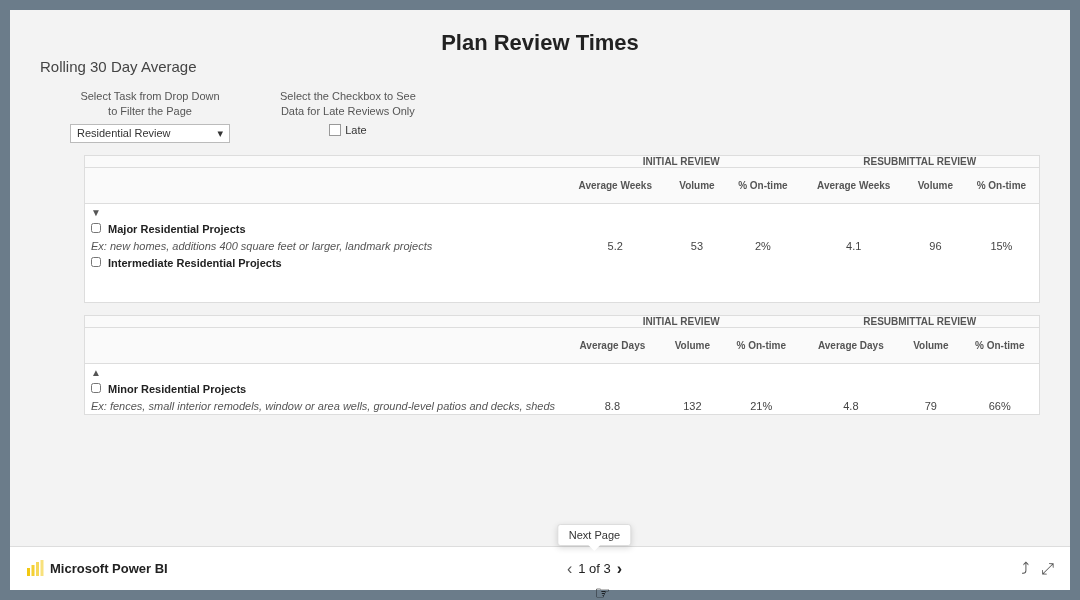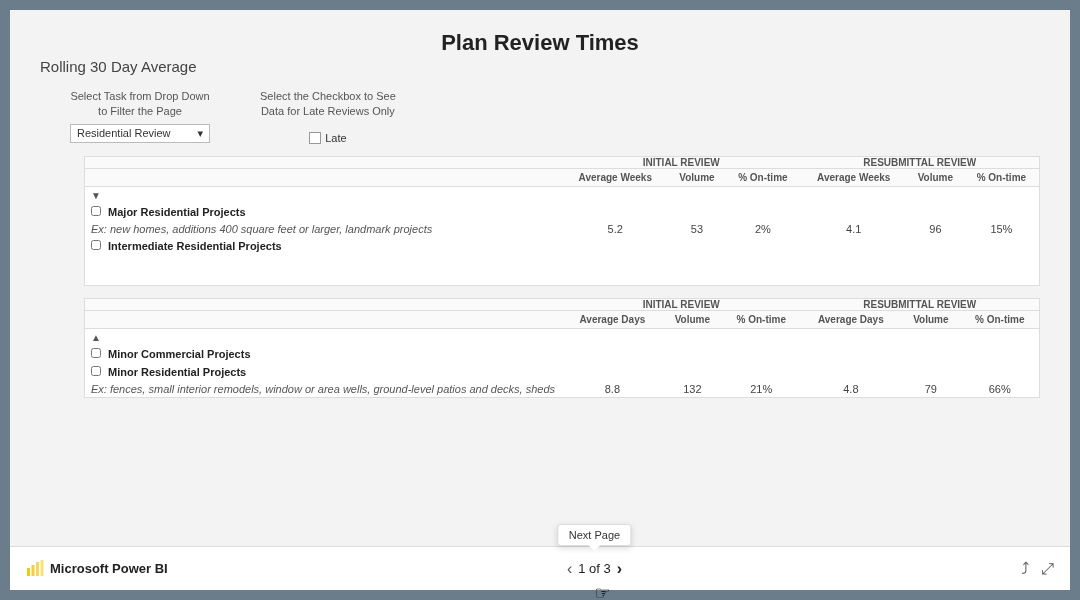--- a/index.html
+++ b/index.html
@@ -52,34 +52,34 @@
       align-items: center;
     }
     .dropdown-select {
       margin-top: 4px;
       border: 1px solid #bbb;
       background: #fff;
       padding: 2px 6px;
       font-size: 11px;
       color: #333;
       cursor: pointer;
-      width: 140px;
+      width: 160px;
       display: flex;
       align-items: center;
       justify-content: space-between;
     }
     .checkbox-wrapper {
       display: flex;
       flex-direction: column;
       align-items: center;
     }
     .checkbox-row {
       display: flex;
       align-items: center;
-      margin-top: 12px;
+      margin-top: 4px;
       gap: 4px;
     }
     .checkbox-box {
       width: 12px;
       height: 12px;
       border: 1px solid #999;
       background: #fff;
     }
     .checkbox-label-text {
       font-size: 11px;
@@ -95,21 +95,21 @@
     }
     table {
       width: 100%;
       border-collapse: collapse;
     }
     .col-sub-header {
       text-align: center;
       font-size: 10px;
       color: #555;
       border-bottom: 1px solid #ddd;
-      padding: 3px 4px;
+      padding: 12px 4px;
       background: #fafafa;
     }
     .category-row td {
       font-weight: 700;
       font-size: 11px;
       padding: 3px 6px;
       color: #222;
     }
     .data-row td {
       padding: 2px 6px;
@@ -339,32 +339,20 @@
         </tr>
       </thead>
       <tbody>
 
         <tr>
           <td colspan="7" style="padding:2px 6px; background:#fff;">
             <span class="collapse-icon">▲</span>
           </td>
         </tr>
 
-        <tr class="category-row">
-          <td>
-            <input type="checkbox" style="margin-right: 4px; width: 10px; height: 10px;">
-            <span>Minor Commercial Projects</span>
-          </td>
-          <td></td>
-            <td></td>
-            <td></td>
-            <td></td>
-            <td></td>
-            <td></td>
-        </tr>
 
         <tr class="category-row">
           <td>
             <input type="checkbox" style="margin-right: 4px; width: 10px; height: 10px;">
             <span>Minor Residential Projects</span>
           </td>
           <td></td>
             <td></td>
             <td></td>
             <td></td>

